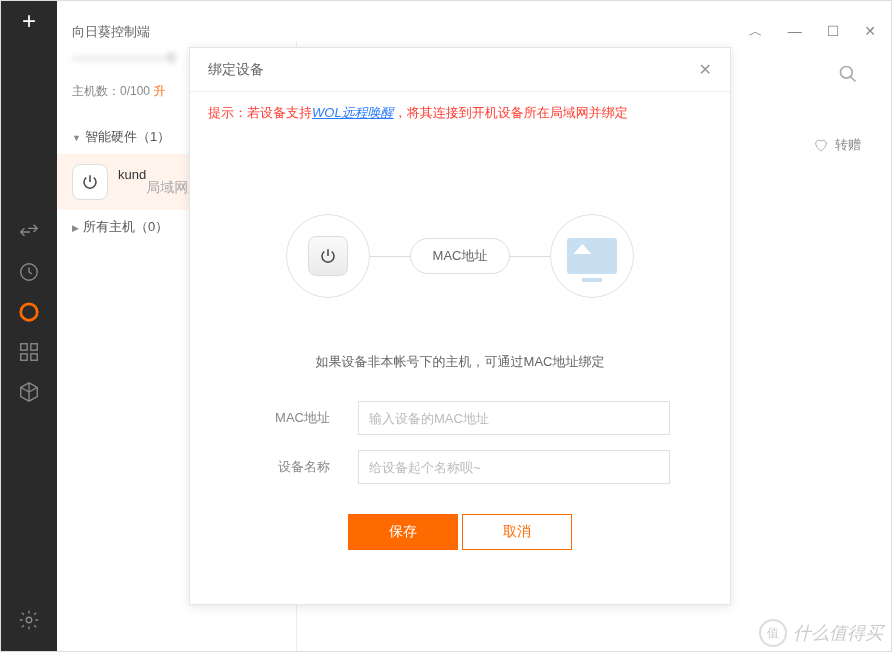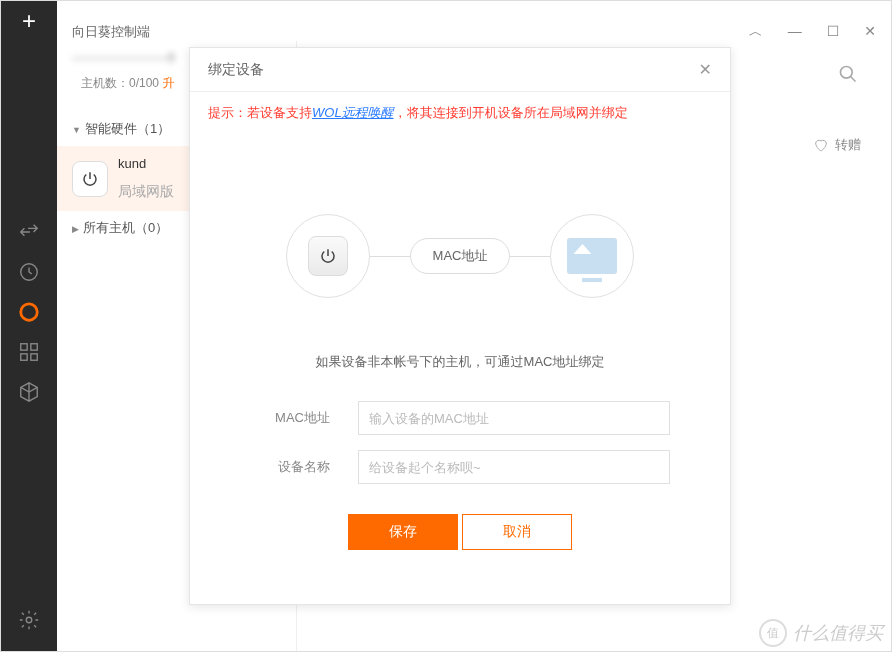--- a/index.html
+++ b/index.html
@@ -16,28 +16,28 @@
 
 .main { flex: 1; display: flex; flex-direction: column; }
 .titlebar { height: 40px; display: flex; align-items: flex-end; padding: 0 15px; }
 .titlebar-title { color: #666; font-size: 13px; }
 .win-controls { margin-left: auto; display: flex; gap: 25px; color: #888; }
 .win-btn { cursor: pointer; font-size: 14px; }
 
 .content { flex: 1; display: flex; }
 .left-panel { width: 240px; border-right: 1px solid #eee; padding-top: 5px; }
 .info-row { padding: 5px 15px; color: #888; font-size: 12px; filter: blur(3px); }
-.host-count { padding: 5px 24px; color: #888; font-size: 12px; }
+.host-count { padding: 5px 15px; color: #888; font-size: 12px; margin-top: 8px; }
 .host-count .link { color: #ff6a00; }
 .tree-section { padding: 8px 15px; color: #555; font-size: 13px; cursor: pointer; }
 .tree-section::before { content: "▼"; font-size: 9px; margin-right: 4px; color: #888; }
 .tree-section.collapsed::before { content: "▶"; }
 .device-item { display: flex; align-items: center; padding: 10px 15px; background: #fff3ec; cursor: pointer; }
 .device-icon { width: 36px; height: 36px; border: 1px solid #ddd; border-radius: 8px; background: #fff; display: flex; align-items: center; justify-content: center; margin-right: 10px; }
-.device-info { display: flex; flex-direction: column; }
+.device-info { display: flex; flex-direction: row; }
 .device-name { color: #333; font-size: 13px; }
 .device-sub { color: #aaa; font-size: 14px; margin-top: 12px; }
 
 .right-panel { flex: 1; position: relative; }
 .search-box { position: absolute; top: 15px; right: 25px; width: 36px; height: 36px; display: flex; align-items: center; justify-content: center; cursor: pointer; }
 .gift-btn { position: absolute; top: 95px; right: 30px; display: flex; align-items: center; gap: 6px; color: #888; font-size: 13px; cursor: pointer; }
 
 .modal-overlay { position: absolute; left: 188px; top: 46px; width: 542px; height: 558px; background: #fff; border: 1px solid #e5e5e5; box-shadow: 0 2px 10px rgba(0,0,0,0.1); }
 .modal-header { height: 44px; display: flex; align-items: center; padding: 0 18px; border-bottom: 1px solid #eee; }
 .modal-title { color: #666; font-size: 14px; }

